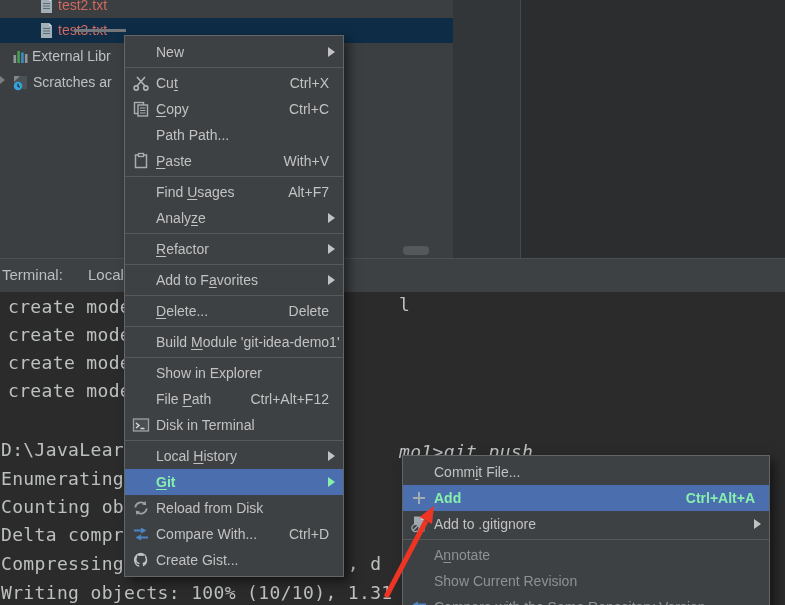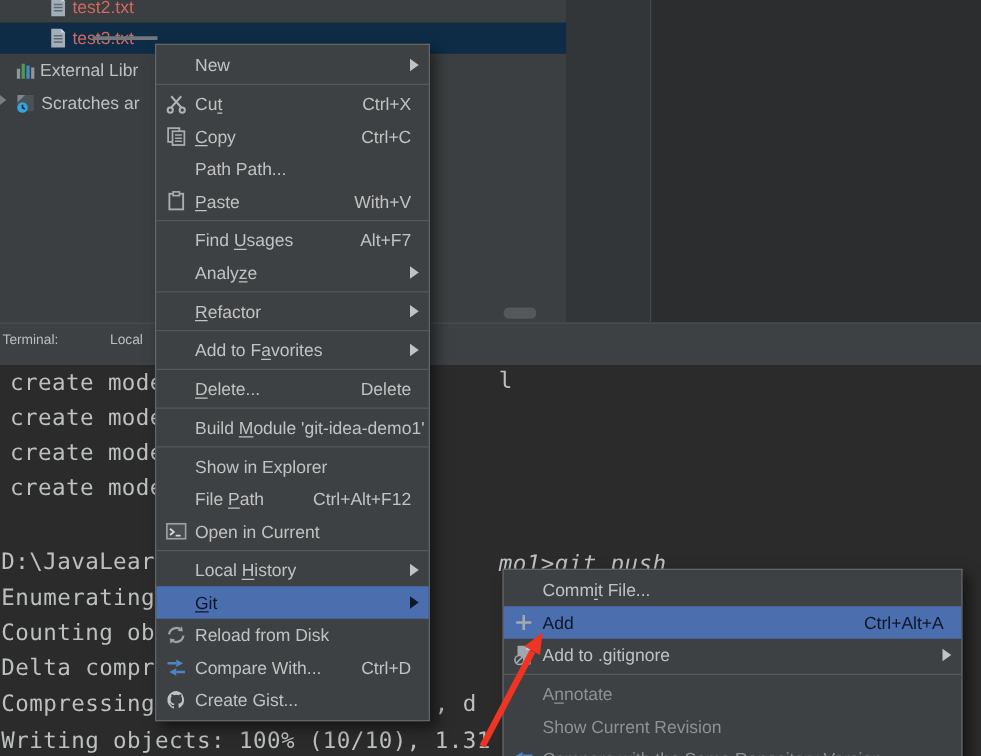--- a/index.html
+++ b/index.html
@@ -17,42 +17,42 @@
   .ticon{position:absolute;top:4px;width:17px;height:17px;}
   .ticon svg{width:100%;height:100%;display:block;}
   .tlab{position:absolute;top:0;line-height:25px;font-size:14px;color:#bec0c2;white-space:nowrap;}
   .tlab.red{color:#d0695f;}
   #tree-chevron{position:absolute;left:0;top:76px;width:0;height:0;
     border-top:4px solid transparent;border-bottom:4px solid transparent;border-left:5px solid #7b7e80;}
 
   
   #tabbar{position:absolute;left:0;top:258px;width:785px;height:34px;background:#3d4144;
           border-top:1px solid #4b4f52;box-sizing:border-box;}
-  #tabbar .tbl{position:absolute;top:7px;font-size:11px;color:#bcbec0;white-space:nowrap;}
+  #tabbar .tbl{position:absolute;top:7px;font-size:15px;color:#bcbec0;white-space:nowrap;}
   #tab-underline{position:absolute;left:74px;top:29px;width:52px;height:3px;background:#73767a;}
   #term{position:absolute;left:0;top:292px;width:785px;height:313px;background:#2b2b2b;}
   .tline{position:absolute;font-family:"DejaVu Sans Mono",monospace;font-size:18px;
          letter-spacing:.35px;color:#bdc0c1;white-space:pre;line-height:20px;}
   #scroll-thumb{position:absolute;left:403px;top:246px;width:26px;height:9px;background:#54585b;border-radius:4px;}
 
   
   .menu{position:absolute;background:#3e4143;border:1px solid #636668;
         box-shadow:5px 5px 10px rgba(0,0,0,.5);padding:3px 0;box-sizing:border-box;}
   #context-menu{left:124px;top:35px;width:220px;z-index:20;}
   #git-submenu{left:402px;top:455px;width:368px;z-index:21;}
   .mi{position:relative;height:26px;line-height:26px;padding:0 14px 0 31px;color:#c2c2c2;
       font-size:14px;white-space:nowrap;display:flex;}
   .mi .lab{flex:0 0 auto;}
   .mi .sc{margin-left:auto;padding-left:20px;}
   .mi .ar{position:absolute;right:8px;top:8px;width:0;height:0;
           border-top:5px solid transparent;border-bottom:5px solid transparent;
           border-left:7px solid currentColor;}
   .mi .ic{position:absolute;left:7px;top:4px;width:18px;height:18px;}
   .mi .ic svg{width:100%;height:100%;display:block;}
-  .mi.hl{background:#4b6eaf;color:#0f172a;}
+  .mi.hl{background:#4b6eaf;color:#86efac;font-weight:bold;}
   .mi.dis{color:#8d9294;}
   .sep{height:1px;background:#55595c;margin:2px 0;}
   .mn{text-decoration:underline;text-underline-offset:2px;}
 
   #red-arrow{position:absolute;left:0;top:0;z-index:30;pointer-events:none;}
 </style>
 </head>
 <body>
 
 <div id="stage">
@@ -210,21 +210,21 @@
         <div class="sc">Ctrl+Alt+F12</div>
       </div>
       <div class="mi">
         <div class="ic">
           <svg viewBox="0 0 18 18">
             <rect x="1.5" y="3" width="15" height="12" fill="#4b4e50" stroke="#9da1a4" stroke-width="1.3"></rect>
             <path d="M4 7l3 2.5L4 12" stroke="#d6d9da" stroke-width="1.5" fill="none"></path>
             <path d="M8.5 12.5h4" stroke="#d6d9da" stroke-width="1.5"></path>
           </svg>
         </div>
-        <div class="lab">Open in Current</div>
+        <div class="lab">Disk in Terminal</div>
       </div>
       <div class="sep"></div>
       <div class="mi">
         <div class="lab">Local <span class="mn">H</span>istory</div>
         <div class="ar"></div>
       </div>
       <div class="mi hl">
         <div class="lab"><span class="mn">G</span>it</div>
         <div class="ar"></div>
       </div>

